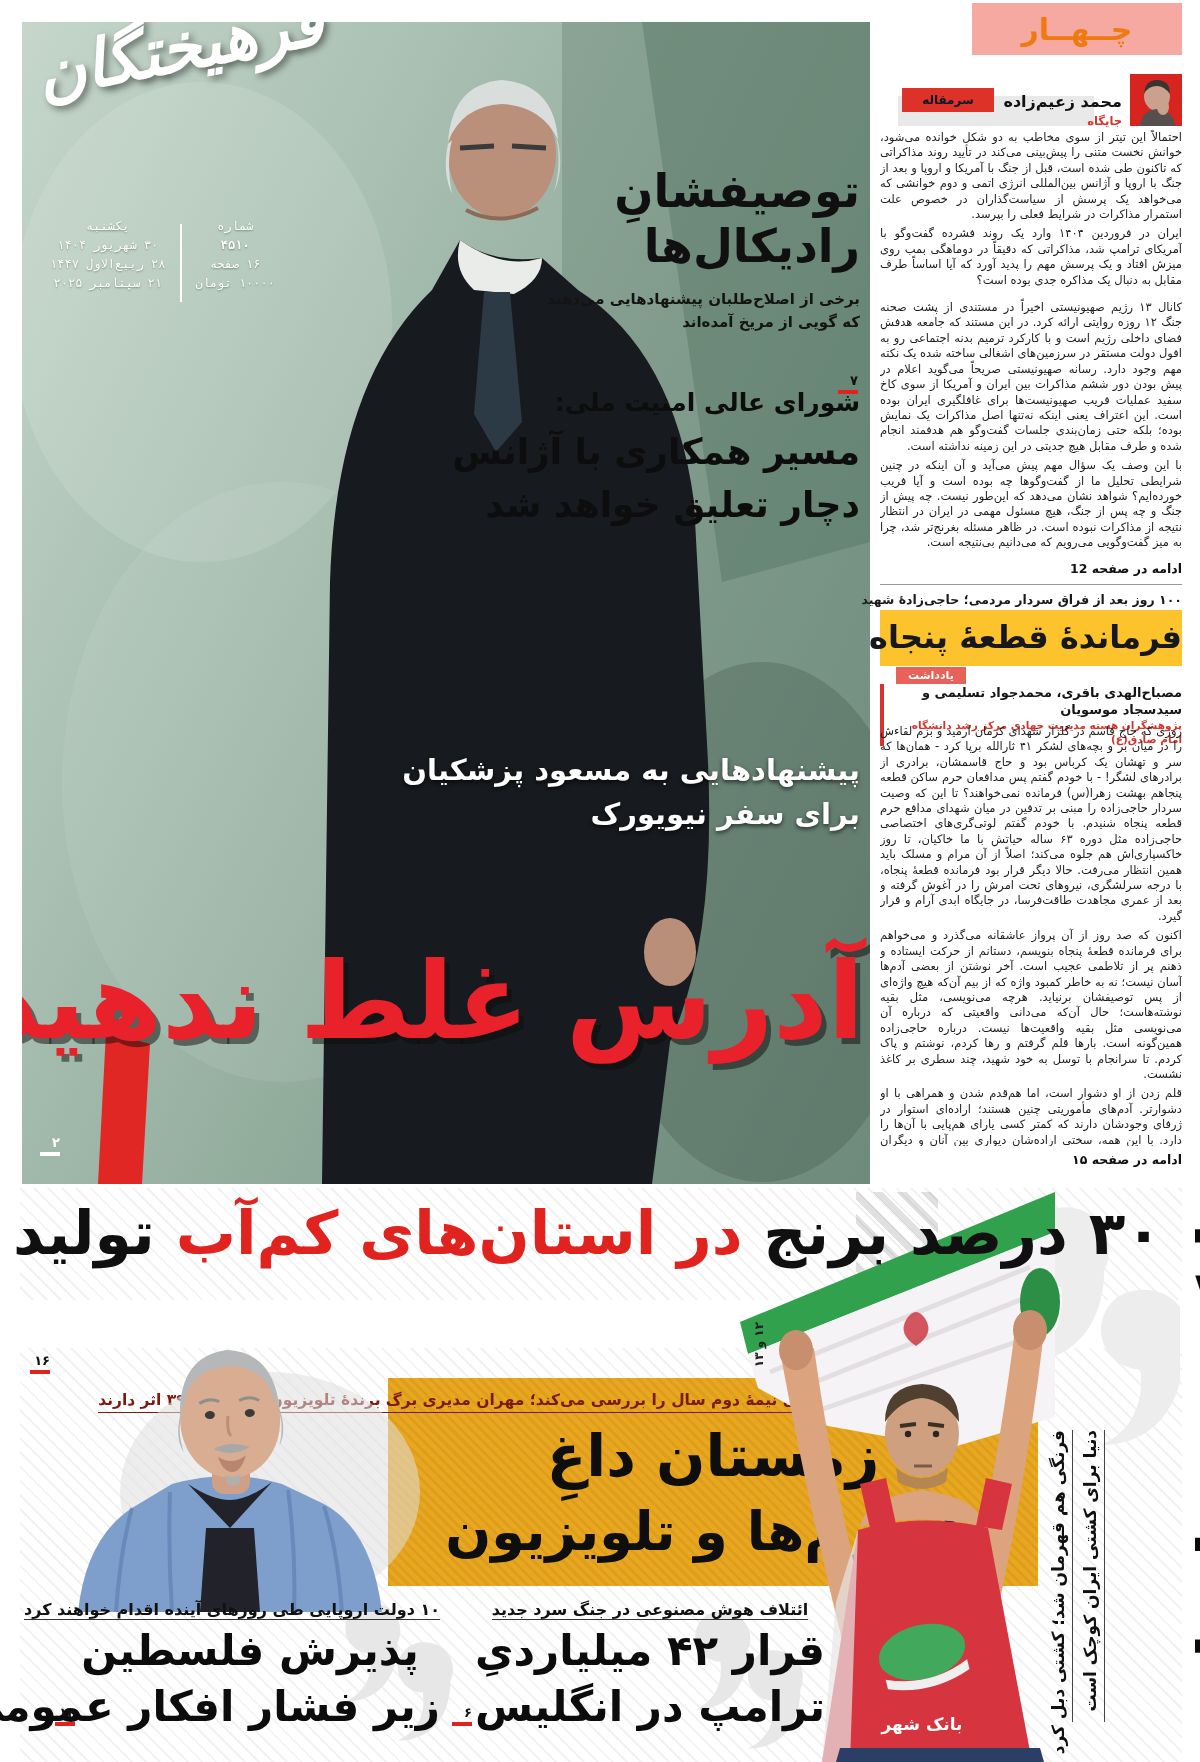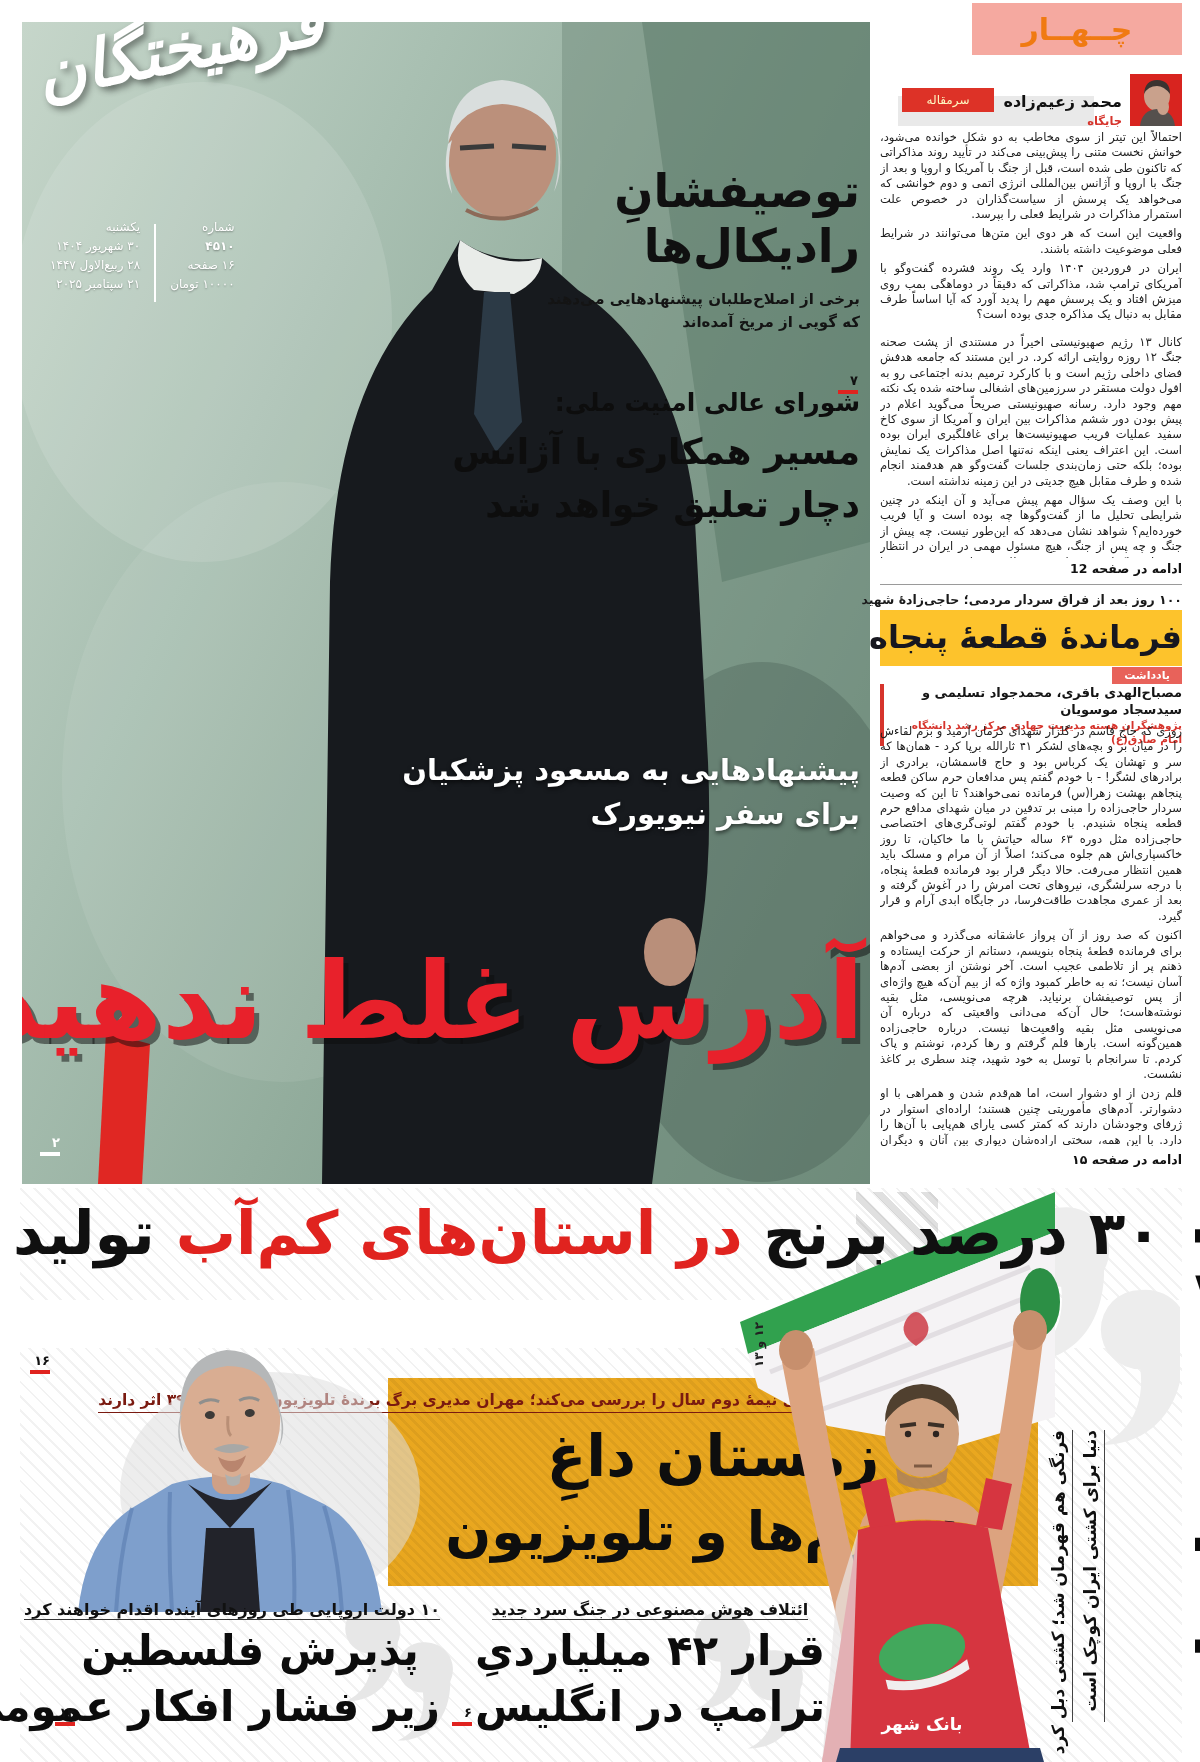--- a/index.html
+++ b/index.html
@@ -15,21 +15,21 @@
     background:linear-gradient(115deg,#c6d6ca 0%,#a9c0b2 30%,#93ad9d 55%,#7f9c8c 78%,#6f8d7c 100%);
     overflow:hidden;}
   #cover-photo svg{position:absolute;left:0;top:0;}
 
   #masthead-logo{left:8px;top:16px;color:#ffffff;font-size:66px;font-weight:bold;font-style:italic;
     letter-spacing:-3px;transform:rotate(-11deg);transform-origin:left top;
     text-shadow:3px 4px 7px rgba(0,0,0,.45);}
 
   #masthead-info{left:28px;top:196px;display:flex;gap:14px;color:#ffffff;font-size:12px;line-height:19px;
     text-shadow:0 1px 2px rgba(0,0,0,.35);}
-  #masthead-info .col{text-align:right;}
+  #masthead-info .col{text-align:center;font-family:Liberation Mono, monospace;}
   #masthead-info .vdiv{width:2px;background:#ffffff;height:78px;margin-top:6px;}
   #issue-no{letter-spacing:7px;}
 
   .teaser-title{font-size:46px;line-height:55px;color:#101010;font-weight:bold;}
   .teaser-sub{font-size:15px;line-height:23px;color:#141414;font-weight:bold;}
   .security{color:#0d0d0d;font-weight:bold;}
   .white-teaser{color:#ffffff;font-size:29px;line-height:44px;font-weight:bold;
     text-shadow:0 2px 4px rgba(0,0,0,.65);}
   .red-headline{color:#e8212b;font-size:106px;line-height:1.2;font-weight:bold;
     text-shadow:5px 6px 0 rgba(12,12,12,.5);letter-spacing:-2px;}
@@ -40,22 +40,22 @@
   .page-marker.white .bar{background:#ffffff;}
 
   
   #four-tag{left:972px;top:3px;width:210px;height:52px;background:#f5a9a0;color:#f07a12;
     font-size:30px;font-weight:bold;display:flex;align-items:center;justify-content:center;z-index:1;}
   .ybox{background:#fdc32c;color:#17171f;font-weight:bold;text-align:center;z-index:2;}
   #ed-headline{left:880px;top:26px;width:302px;font-size:31px;padding:8px 0 10px;}
   #note-headline{left:880px;top:610px;width:302px;font-size:32px;padding:8px 0 10px;}
 
   #ed-byline-bar{left:898px;top:96px;width:196px;height:30px;background:#e9e9e9;}
-  #ed-section{left:902px;top:88px;width:92px;height:24px;background:#dd3227;color:#fef9c3;font-size:12px;
-    display:flex;align-items:center;justify-content:center;font-weight:normal;}
+  #ed-section{left:902px;top:88px;width:92px;height:24px;background:#dd3227;color:#0f172a;font-size:12px;
+    display:flex;align-items:center;justify-content:center;font-weight:bold;}
   #ed-author{right:78px;top:92px;font-size:16px;color:#111;font-weight:bold;}
   #ed-role{right:78px;top:114px;font-size:11.5px;color:#d6342c;font-weight:bold;}
   #ed-photo{left:1130px;top:74px;width:52px;height:52px;background:#d8241f;overflow:hidden;}
 
   .bodytext{width:302px;font-size:11.5px;line-height:15.4px;color:#1d1d1d;text-align:justify;overflow:hidden;}
   .more{font-size:12.5px;font-weight:bold;color:#111;}
   .hdiv{height:1px;background:#9a9a9a;}
 
   .kicker-sm{font-size:12.5px;font-weight:bold;color:#1a1a1a;}
   #note-tag{background:#e8625a;color:#fff;font-size:11px;padding:2px 12px;display:inline-block;font-weight:bold;}
@@ -189,33 +189,32 @@
       <rect width="52" height="52" fill="#d8241f"></rect>
       <ellipse cx="27" cy="22" rx="13" ry="15" fill="#c9a18c"></ellipse>
       <path d="M14 20 Q15 6 27 6 Q40 6 40 20 Q34 12 27 12 Q18 12 14 20 Z" fill="#3a3330"></path>
       <path d="M10 52 Q12 36 27 35 Q43 36 45 52 Z" fill="#55504d"></path>
       <ellipse cx="33" cy="33" rx="6" ry="8" fill="#c9a18c"></ellipse>
     </svg>
   </div>
 
   <div class="abs bodytext" style="left:880px;top:130px;height:428px;">
     <p style="margin:0 0 4px;">احتمالاً این تیتر از سوی مخاطب به دو شکل خوانده می‌شود، خوانش نخست متنی را پیش‌بینی می‌کند در تأیید روند مذاکراتی که تاکنون طی شده است، قبل از جنگ با آمریکا و اروپا و بعد از جنگ با اروپا و آژانس بین‌المللی انرژی اتمی و دوم خوانشی که می‌خواهد یک پرسش از سیاست‌گذاران در خصوص علت استمرار مذاکرات در شرایط فعلی را بپرسد.</p>
-    <p style="margin:0 0 4px;">واقعیت این است که هر دوی این متن‌ها می‌توانند در شرایط فعلی موضوعیت داشته باشند.</p>
     <p style="margin:0 0 12px;">ایران در فروردین ۱۴۰۴ وارد یک روند فشرده گفت‌وگو با آمریکای ترامپ شد، مذاکراتی که دقیقاً در دوماهگی بمب روی میزش افتاد و یک پرسش مهم را پدید آورد که آیا اساساً طرف مقابل به دنبال یک مذاکره جدی بوده است؟</p>
     <p style="margin:0 0 4px;">کانال ۱۳ رژیم صهیونیستی اخیراً در مستندی از پشت صحنه جنگ ۱۲ روزه روایتی ارائه کرد. در این مستند که جامعه هدفش فضای داخلی رژیم است و با کارکرد ترمیم بدنه اجتماعی رو به افول دولت مستقر در سرزمین‌های اشغالی ساخته شده یک نکته مهم وجود دارد. رسانه صهیونیستی صریحاً می‌گوید اعلام در پیش بودن دور ششم مذاکرات بین ایران و آمریکا از سوی کاخ سفید عملیات فریب صهیونیست‌ها برای غافلگیری ایران بوده است. این اعتراف یعنی اینکه نه‌تنها اصل مذاکرات یک نمایش بوده؛ بلکه حتی زمان‌بندی جلسات گفت‌وگو هم هدفمند انجام شده و طرف مقابل هیچ جدیتی در این زمینه نداشته است.</p>
     <p style="margin:0;">با این وصف یک سؤال مهم پیش می‌آید و آن اینکه در چنین شرایطی تحلیل ما از گفت‌وگوها چه بوده است و آیا فریب خورده‌ایم؟ شواهد نشان می‌دهد که این‌طور نیست. چه پیش از جنگ و چه پس از جنگ، هیچ مسئول مهمی در ایران در انتظار نتیجه از مذاکرات نبوده است. در ظاهر مسئله بغرنج‌تر شد، چرا به میز گفت‌وگویی می‌رویم که می‌دانیم بی‌نتیجه است.</p>
   </div>
   <div class="abs more" style="left:880px;top:561px;width:302px;">ادامه در صفحه 12</div>
   <div class="abs hdiv" style="left:880px;top:584px;width:302px;"></div>
 
   <div class="abs kicker-sm nowrap" style="left:880px;top:592px;width:302px;">۱۰۰ روز بعد از فراق سردار مردمی؛ حاجی‌زادهٔ شهید</div>
   <div id="note-headline" class="abs ybox nowrap">فرماندهٔ قطعهٔ پنجاه</div>
 
   <div class="abs" style="left:880px;top:664px;width:302px;">
-    <div style="text-align:right;padding-left:16px;"><span id="note-tag">یادداشت</span></div>
+    <div style="text-align:left;padding-left:16px;"><span id="note-tag">یادداشت</span></div>
     <div id="note-authors-wrap">
       <div id="note-authors">مصباح‌الهدی باقری، محمدجواد تسلیمی و سیدسجاد موسویان</div>
       <div id="note-authors-desc">پژوهشگران هسته مدیریت جهادی مرکز رشد دانشگاه امام صادق(ع)</div>
     </div>
   </div>
 
   <div class="abs bodytext" style="left:880px;top:724px;height:422px;">
     <p style="margin:0 0 4px;">روزی که حاج قاسم در گلزار شهدای کرمان آرمید و بزم لقاءش را در میان بر و بچه‌های لشکر ۴۱ ثارالله برپا کرد - همان‌ها که سر و تهشان یک کرباس بود و حاج قاسمشان، برادری از برادرهای لشگر! - با خودم گفتم پس مدافعان حرم ساکن قطعه پنجاهم بهشت زهرا(س) فرمانده نمی‌خواهند؟ تا این که وصیت سردار حاجی‌زاده را مبنی بر تدفین در میان شهدای مدافع حرم قطعه پنجاه شنیدم. با خودم گفتم لوتی‌گری‌های اختصاصی حاجی‌زاده مثل دوره ۶۳ ساله حیاتش با ما خاکیان، تا روز خاکسپاری‌اش هم جلوه می‌کند؛ اصلاً از آن مرام و مسلک باید همین انتظار می‌رفت. حالا دیگر قرار بود فرمانده قطعهٔ پنجاه، با درجه سرلشگری، نیروهای تحت امرش را در آغوش گرفته و بعد از عمری مجاهدت طاقت‌فرسا، در جایگاه ابدی آرام و قرار گیرد.</p>
     <p style="margin:0 0 4px;">اکنون که صد روز از آن پرواز عاشقانه می‌گذرد و می‌خواهم برای فرمانده قطعهٔ پنجاه بنویسم، دستانم از حرکت ایستاده و ذهنم پر از تلاطمی عجیب است. آخر نوشتن از بعضی آدم‌ها آسان نیست؛ نه به خاطر کمبود واژه که از بیم آن‌که هیچ واژه‌ای از پس توصیفشان برنیاید. هرچه می‌نویسی، مثل بقیه نوشته‌هاست؛ حال آن‌که می‌دانی واقعیتی که درباره آن می‌نویسی مثل بقیه واقعیت‌ها نیست. درباره حاجی‌زاده همین‌گونه است. بارها قلم گرفتم و رها کردم، نوشتم و پاک کردم. تا سرانجام با توسل به خود شهید، چند سطری بر کاغذ نشست.</p>
     <p style="margin:0;">قلم زدن از او دشوار است، اما هم‌قدم شدن و همراهی با او دشوارتر. آدم‌های مأموریتی چنین هستند؛ اراده‌ای استوار در ژرفای وجودشان دارند که کمتر کسی یارای هم‌پایی با آن‌ها را دارد. با این همه، سختی اراده‌شان دیواری بین آنان و دیگران نمی‌کشد؛ چنان لطافت و مناعت طبعی دارند که همراهی با آن‌ها را شیرین می‌کند. اینان نه‌تنها مقصد را نشان می‌دهند، بلکه خود مسیر می‌شوند؛ چراغی که هم مقصد را آشکار می‌کند و هم راه را. حاجی‌زاده از همین تبار بود: اراده‌ای سخت‌تر از فولاد و رفتاری نرم‌تر از نسیم! و همین آمیزه دل‌ها را می‌ربود و صف جبهه حق را شلوغ‌تر و فشرده‌تر می‌کرد؛ همان‌گونه که این روزها قطعه پنجاه را از همیشه شلوغ‌تر کرده است!</p>

